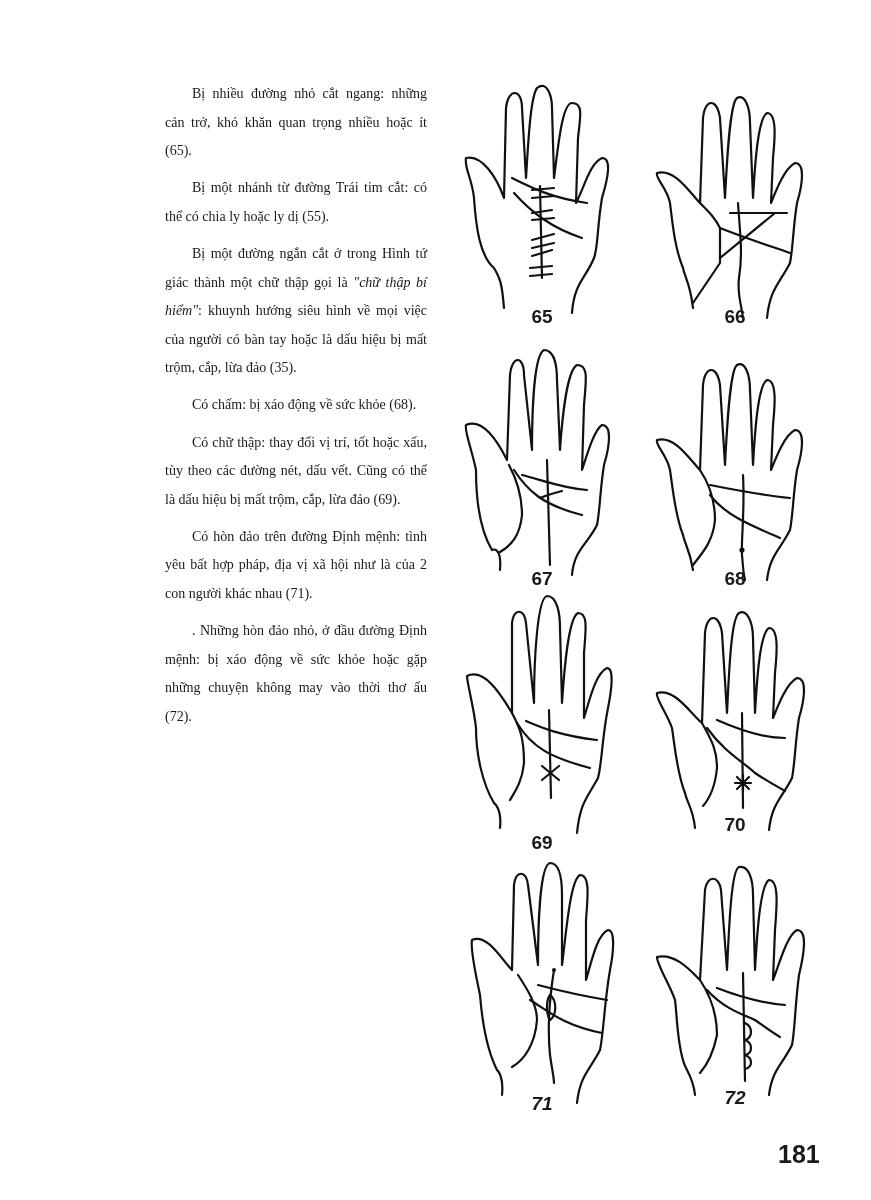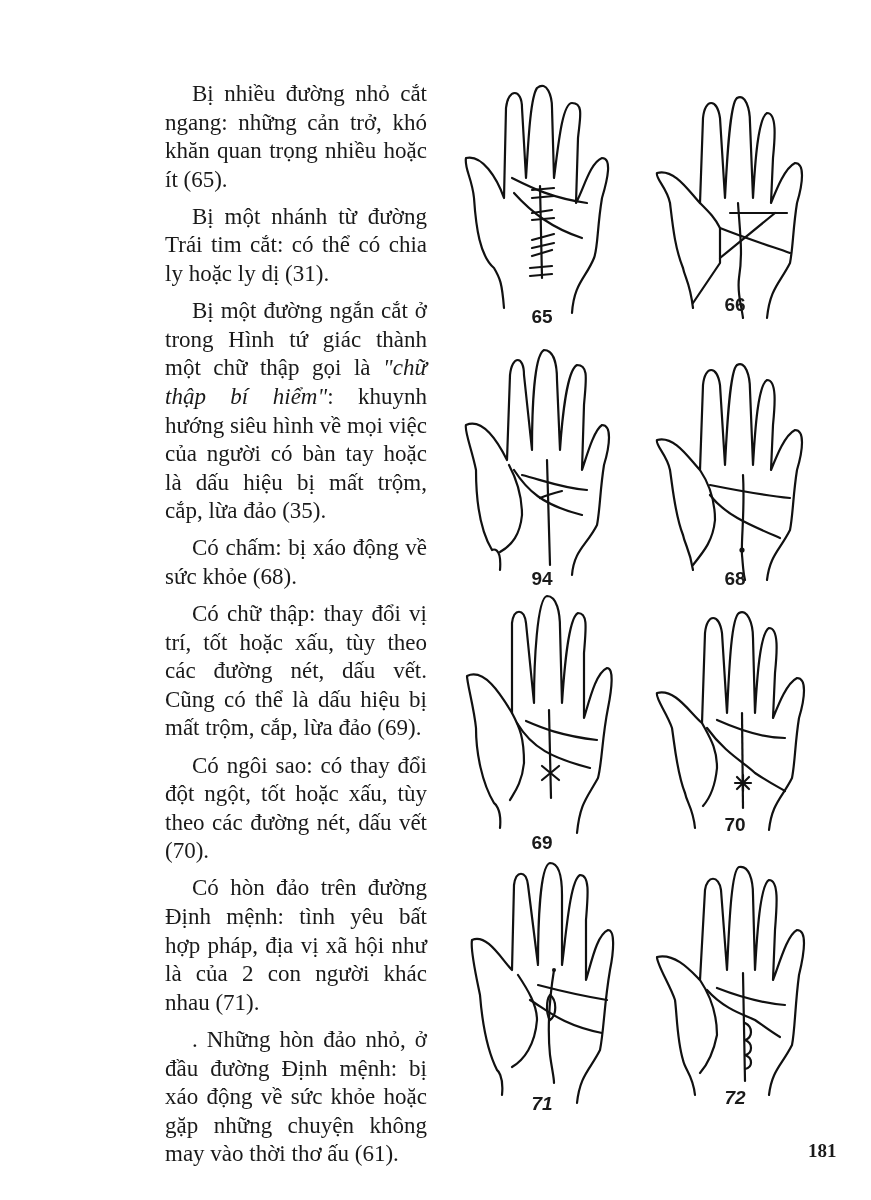--- a/index.html
+++ b/index.html
@@ -1,43 +1,42 @@
 <!DOCTYPE html>
 <html><head>
 <meta charset="utf-8">
 <style>
   html, body { margin: 0; padding: 0; background: #ffffff; }
   body { width: 871px; height: 1200px; position: relative; overflow: hidden;
          font-family: "DejaVu Serif", "Liberation Serif", serif; color: #1a1a1a; }
   .text-col { position: absolute; left: 165px; top: 80px; width: 262px;
-              font-family: "Liberation Serif", "DejaVu Serif", serif; font-size: 23px;
+              font-family: "Liberation Serif", "DejaVu Serif", serif; font-size: 14px;
               line-height: 28.6px; text-align: justify; }
   .para { margin: 0 0 8.5px 0; text-indent: 27px; }
   .para em { font-style: italic; }
   .fig { position: absolute; width: 160px; height: 260px; }
   .fig svg { position: absolute; left: 0; top: 0; }
   .fig-label { position: absolute; left: 0; width: 100%; text-align: center;
                font-family: "Liberation Sans", "DejaVu Sans", sans-serif; font-weight: bold;
                font-size: 19px; color: #1a1a1a; }
   .page-number { position: absolute; left: 778px; top: 1140px;
-                 font-family: Liberation Serif, serif; font-weight: bold; font-size: 19px; margin-left: 30px; }
+                 font-family: Liberation Sans, sans-serif; font-weight: bold; font-size: 25px; }
   svg path, svg line, svg polyline { fill: none; stroke: #111; stroke-width: 2.2; stroke-linecap: round; stroke-linejoin: round; }
 </style>
 </head>
 <body>
 
 <div class="text-col">
   <p class="para">Bị nhiều đường nhỏ cắt ngang: những cản trở, khó khăn quan trọng nhiều hoặc ít (65).</p>
-  <p class="para">Bị một nhánh từ đường Trái tim cắt: có thể có chia ly hoặc ly dị (31).</p>
+  <p class="para">Bị một nhánh từ đường Trái tim cắt: có thể có chia ly hoặc ly dị (55).</p>
   <p class="para"><span>Bị một đường ngắn cắt ở trong Hình tứ giác thành một chữ thập gọi là </span><em>"chữ thập bí hiểm"</em><span>: khuynh hướng siêu hình về mọi việc của người có bàn tay hoặc là dấu hiệu bị mất trộm, cắp, lừa đảo (35).</span></p>
   <p class="para">Có chấm: bị xáo động về sức khỏe (68).</p>
   <p class="para">Có chữ thập: thay đổi vị trí, tốt hoặc xấu, tùy theo các đường nét, dấu vết. Cũng có thể là dấu hiệu bị mất trộm, cắp, lừa đảo (69).</p>
-  <p class="para">Có ngôi sao: có thay đổi đột ngột, tốt hoặc xấu, tùy theo các đường nét, dấu vết (70).</p>
   <p class="para">Có hòn đảo trên đường Định mệnh: tình yêu bất hợp pháp, địa vị xã hội như là của 2 con người khác nhau (71).</p>
-  <p class="para">. Những hòn đảo nhỏ, ở đầu đường Định mệnh: bị xáo động về sức khỏe hoặc gặp những chuyện không may vào thời thơ ấu (61).</p>
+  <p class="para">. Những hòn đảo nhỏ, ở đầu đường Định mệnh: bị xáo động về sức khỏe hoặc gặp những chuyện không may vào thời thơ ấu (72).</p>
 </div>
 
 <div class="fig" style="left:462px; top:78px;">
   <svg width="160" height="250" viewBox="0 0 160 250">
     <path d="M42 230 C40 205 38 200 32 190 C18 178 14 150 12 120 C10 100 2 90 4 80 C20 76 35 100 42 120 L44 30 C46 10 60 10 60 30 L64 100 C66 70 68 20 75 10 C85 2 90 18 90 30 L92 100 C96 70 100 25 110 25 C122 25 118 40 116 60 L114 125 C122 110 128 85 140 80 C150 80 146 100 140 120 C135 150 136 170 132 180 C124 200 112 205 110 235"></path>
     <path d="M50 100 C70 110 90 120 125 125"></path>
     <path d="M52 115 C70 135 90 150 120 160"></path>
     <line x1="78" y1="108" x2="80" y2="200"></line>
     <line x1="70" y1="112" x2="92" y2="110"></line>
       <line x1="70" y1="120" x2="92" y2="118"></line>
@@ -54,33 +53,33 @@
 
 <div class="fig" style="left:655px; top:78px;">
   <svg width="160" height="250" viewBox="0 0 160 250">
     <path d="M38 230 C35 205 30 200 28 190 C20 170 18 150 15 125 C12 110 0 100 2 95 C20 90 35 115 45 125 L48 40 C50 20 62 20 65 40 L70 120 C72 80 75 25 82 20 C90 15 95 30 95 45 L98 120 C100 85 103 40 112 35 C122 35 120 60 118 80 L116 125 C122 110 130 90 140 85 C150 85 148 105 142 125 C138 150 138 170 135 185 C125 205 115 210 112 240"></path>
     <path d="M45 125 C55 135 60 140 65 150 L65 185 L38 225"></path>
     <path d="M65 150 C90 160 115 168 135 175"></path>
     <line x1="75" y1="135" x2="132" y2="135"></line>
     <line x1="65" y1="180" x2="120" y2="135"></line>
     <path d="M83 125 C85 155 88 175 84 200 C82 215 86 225 88 240"></path>
   </svg>
-  <div class="fig-label" style="top:216px;">66</div>
+  <div class="fig-label" style="top:228px;">66</div>
 </div>
 
 <div class="fig" style="left:462px; top:340px;">
   <svg width="160" height="250" viewBox="0 0 160 250">
     <path d="M38 230 C40 205 30 210 30 210 C18 190 14 160 14 130 C10 110 2 90 4 85 C20 78 35 100 45 120 L48 35 C50 15 62 15 62 35 L70 110 C70 70 72 15 82 10 C92 10 95 25 95 40 L98 110 C100 80 105 30 115 25 C127 25 124 40 122 65 L120 130 C125 115 132 90 140 85 C150 85 148 105 142 125 C138 150 138 170 135 185 C125 205 112 210 110 235"></path>
     <path d="M47 125 C55 140 60 155 60 175 C58 195 50 205 38 212"></path>
     <path d="M60 135 C80 140 100 148 125 150"></path>
     <path d="M52 130 C65 150 80 165 120 175"></path>
     <path d="M78 158 C85 155 92 153 100 151"></path>
     <line x1="85" y1="120" x2="88" y2="225"></line>
   </svg>
-  <div class="fig-label" style="top:228px;">94</div>
+  <div class="fig-label" style="top:228px;">67</div>
 </div>
 
 <div class="fig" style="left:655px; top:340px;">
   <svg width="160" height="250" viewBox="0 0 160 250">
     <path d="M38 230 C35 210 30 205 28 195 C20 175 18 150 15 130 C12 115 0 105 2 100 C20 95 35 120 45 130 L48 45 C50 25 62 25 65 45 L70 125 C72 85 75 30 82 25 C90 20 95 35 95 50 L98 125 C100 90 103 45 112 40 C122 40 120 65 118 85 L116 130 C122 115 130 95 140 90 C150 90 148 110 142 130 C138 155 138 175 135 190 C125 210 115 215 112 240"></path>
     <path d="M45 130 C55 145 60 160 60 180 C58 200 50 210 38 225"></path>
     <path d="M55 145 C80 150 105 155 135 158"></path>
     <path d="M55 155 C70 175 95 185 125 198"></path>
     <path d="M88 135 C90 170 86 200 87 215 C88 225 88 232 90 240"></path>
     <circle cx="87" cy="210" r="2.6" fill="#111" stroke="none"></circle>

